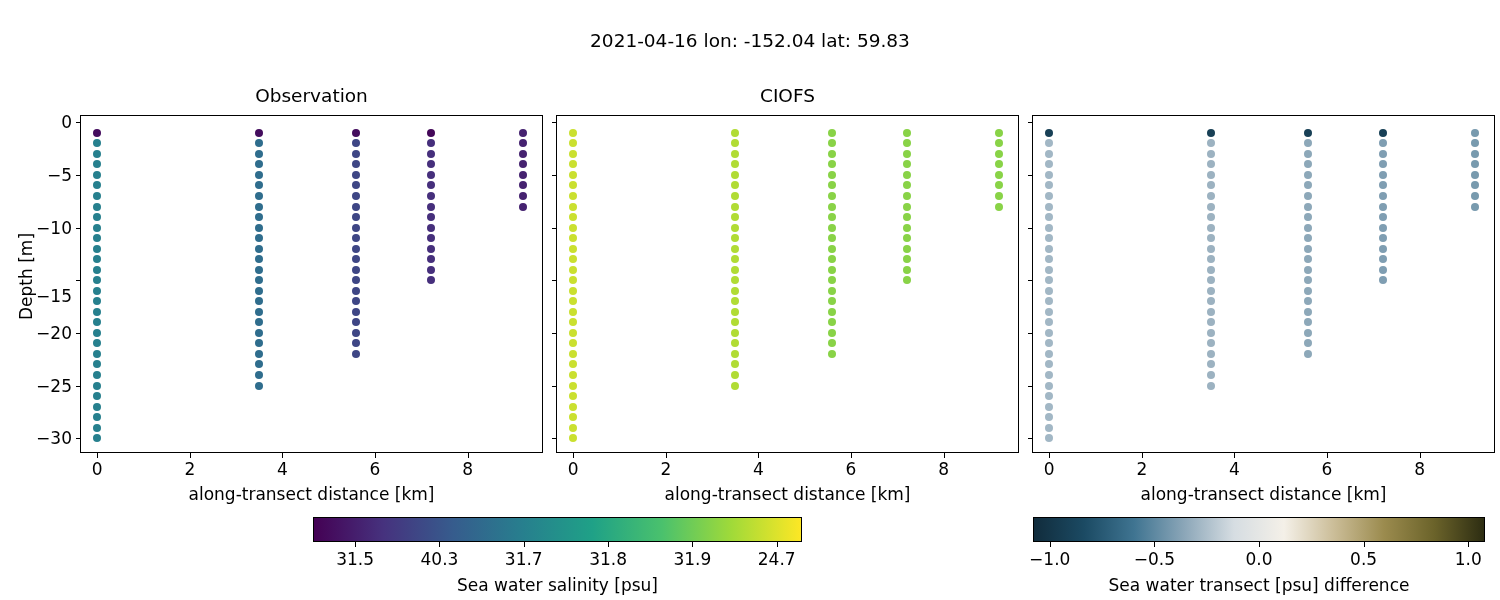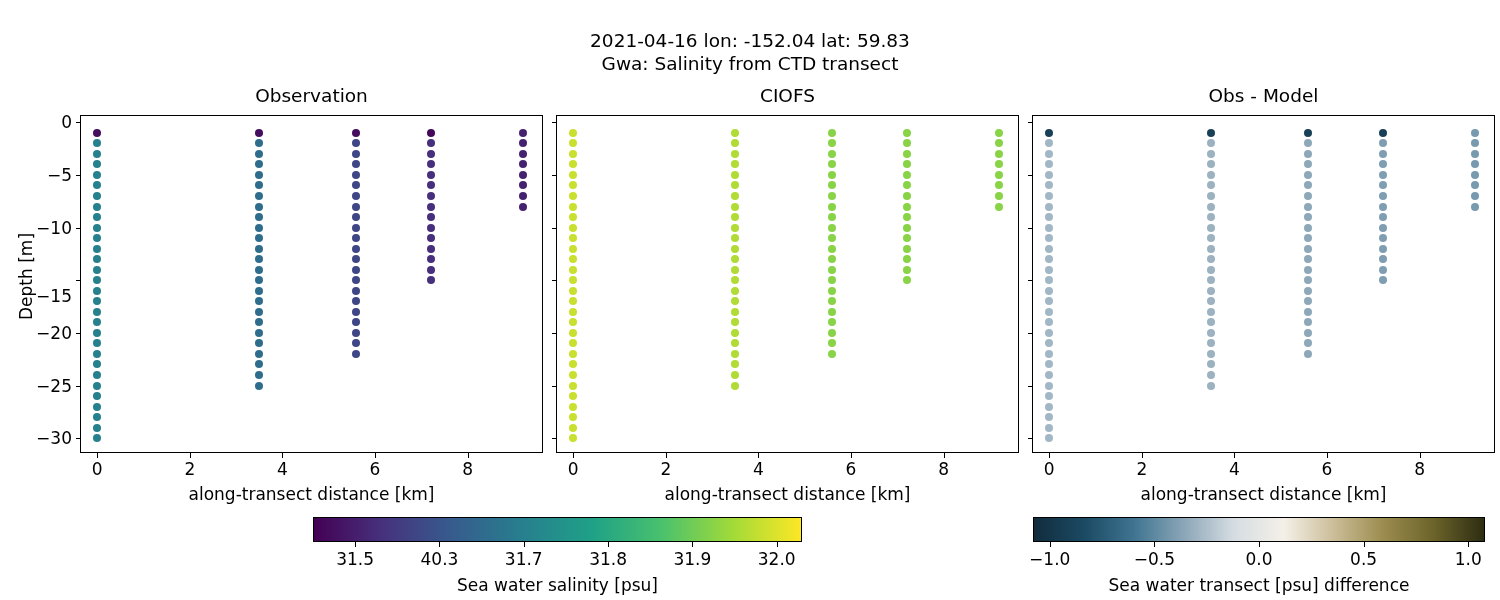--- a/index.html
+++ b/index.html
@@ -146,21 +146,20 @@
     font-size: 17px;
     white-space: nowrap;
   }
 </style>
 </head>
 <body>
 
 <div id="figure">
 
   <div class="suptitle" id="suptitle-line-2">2021-04-16 lon: -152.04 lat: 59.83</div>
-  <div class="suptitle" id="suptitle-line-3">Gwa: Salinity from CTD transect</div>
 
   <div id="ylabel">Depth [m]</div>
 
   <div class="panel" id="panel-0" style="left:80px; top:115px; width:463px; height:338px;">
     <div class="panel-title">Observation</div>
     <div class="plotarea" id="plot-0">
         <div class="pt" style="left: 16.205px; top: 16.8474px; background: rgb(68, 13, 94);"></div>
         <div class="pt" style="left: 16.205px; top: 27.3769px; background: rgb(39, 128, 142);"></div>
         <div class="pt" style="left: 16.205px; top: 37.9065px; background: rgb(39, 128, 142);"></div>
         <div class="pt" style="left: 16.205px; top: 48.4361px; background: rgb(39, 128, 142);"></div>
@@ -406,21 +405,20 @@
       <div class="xticklabel" style="left: 108.805px;">2</div>
       <div class="xtick" style="left: 201.405px;"></div>
       <div class="xticklabel" style="left: 201.405px;">4</div>
       <div class="xtick" style="left: 294.005px;"></div>
       <div class="xticklabel" style="left: 294.005px;">6</div>
       <div class="xtick" style="left: 386.605px;"></div>
       <div class="xticklabel" style="left: 386.605px;">8</div>
     </div>
 
   <div class="panel" id="panel-2" style="left:1032px; top:115px; width:463px; height:338px;">
-    <div class="panel-title">Obs - Model</div>
     <div class="plotarea" id="plot-2">
         <div class="pt" style="left: 16.205px; top: 16.8474px; background: rgb(24, 64, 86);"></div>
         <div class="pt" style="left: 16.205px; top: 27.3769px; background: rgb(162, 183, 197);"></div>
         <div class="pt" style="left: 16.205px; top: 37.9065px; background: rgb(162, 183, 197);"></div>
         <div class="pt" style="left: 16.205px; top: 48.4361px; background: rgb(162, 183, 197);"></div>
         <div class="pt" style="left: 16.205px; top: 58.9657px; background: rgb(162, 183, 197);"></div>
         <div class="pt" style="left: 16.205px; top: 69.4953px; background: rgb(162, 183, 197);"></div>
         <div class="pt" style="left: 16.205px; top: 80.0249px; background: rgb(162, 183, 197);"></div>
         <div class="pt" style="left: 16.205px; top: 90.5545px; background: rgb(162, 183, 197);"></div>
         <div class="pt" style="left: 16.205px; top: 101.084px; background: rgb(162, 183, 197);"></div>
@@ -543,21 +541,21 @@
       <div class="cbar-ticklabel" style="left: 42.1552px;">31.5</div>
       <div class="cbar-tick" style="left: 126.466px;"></div>
       <div class="cbar-ticklabel" style="left: 126.466px;">40.3</div>
       <div class="cbar-tick" style="left: 210.776px;"></div>
       <div class="cbar-ticklabel" style="left: 210.776px;">31.7</div>
       <div class="cbar-tick" style="left: 295.086px;"></div>
       <div class="cbar-ticklabel" style="left: 295.086px;">31.8</div>
       <div class="cbar-tick" style="left: 379.397px;"></div>
       <div class="cbar-ticklabel" style="left: 379.397px;">31.9</div>
       <div class="cbar-tick" style="left: 463.707px;"></div>
-      <div class="cbar-ticklabel" style="left: 463.707px;">32.0</div>
+      <div class="cbar-ticklabel" style="left: 463.707px;">24.7</div>
     </div>
 
   <div class="cbar-wrap" id="cbar-wrap-1" style="left:1033px; top:517px; width:452px; height:25px;">
     <div class="cbar" id="cbar-1" style="background: linear-gradient(to right, rgb(17, 44, 60), rgb(27, 74, 99), rgb(63, 116, 145), rgb(139, 166, 184), rgb(214, 221, 226), rgb(244, 240, 232), rgb(203, 189, 152), rgb(155, 139, 78), rgb(107, 99, 42), rgb(45, 45, 18));"></div>
     <div class="cbar-label">Sea water transect [psu] difference</div>
   <div class="cbar-tick" style="left: 16.7407px;"></div>
       <div class="cbar-ticklabel" style="left: 16.7407px;">−1.0</div>
       <div class="cbar-tick" style="left: 121.37px;"></div>
       <div class="cbar-ticklabel" style="left: 121.37px;">−0.5</div>
       <div class="cbar-tick" style="left: 226px;"></div>

